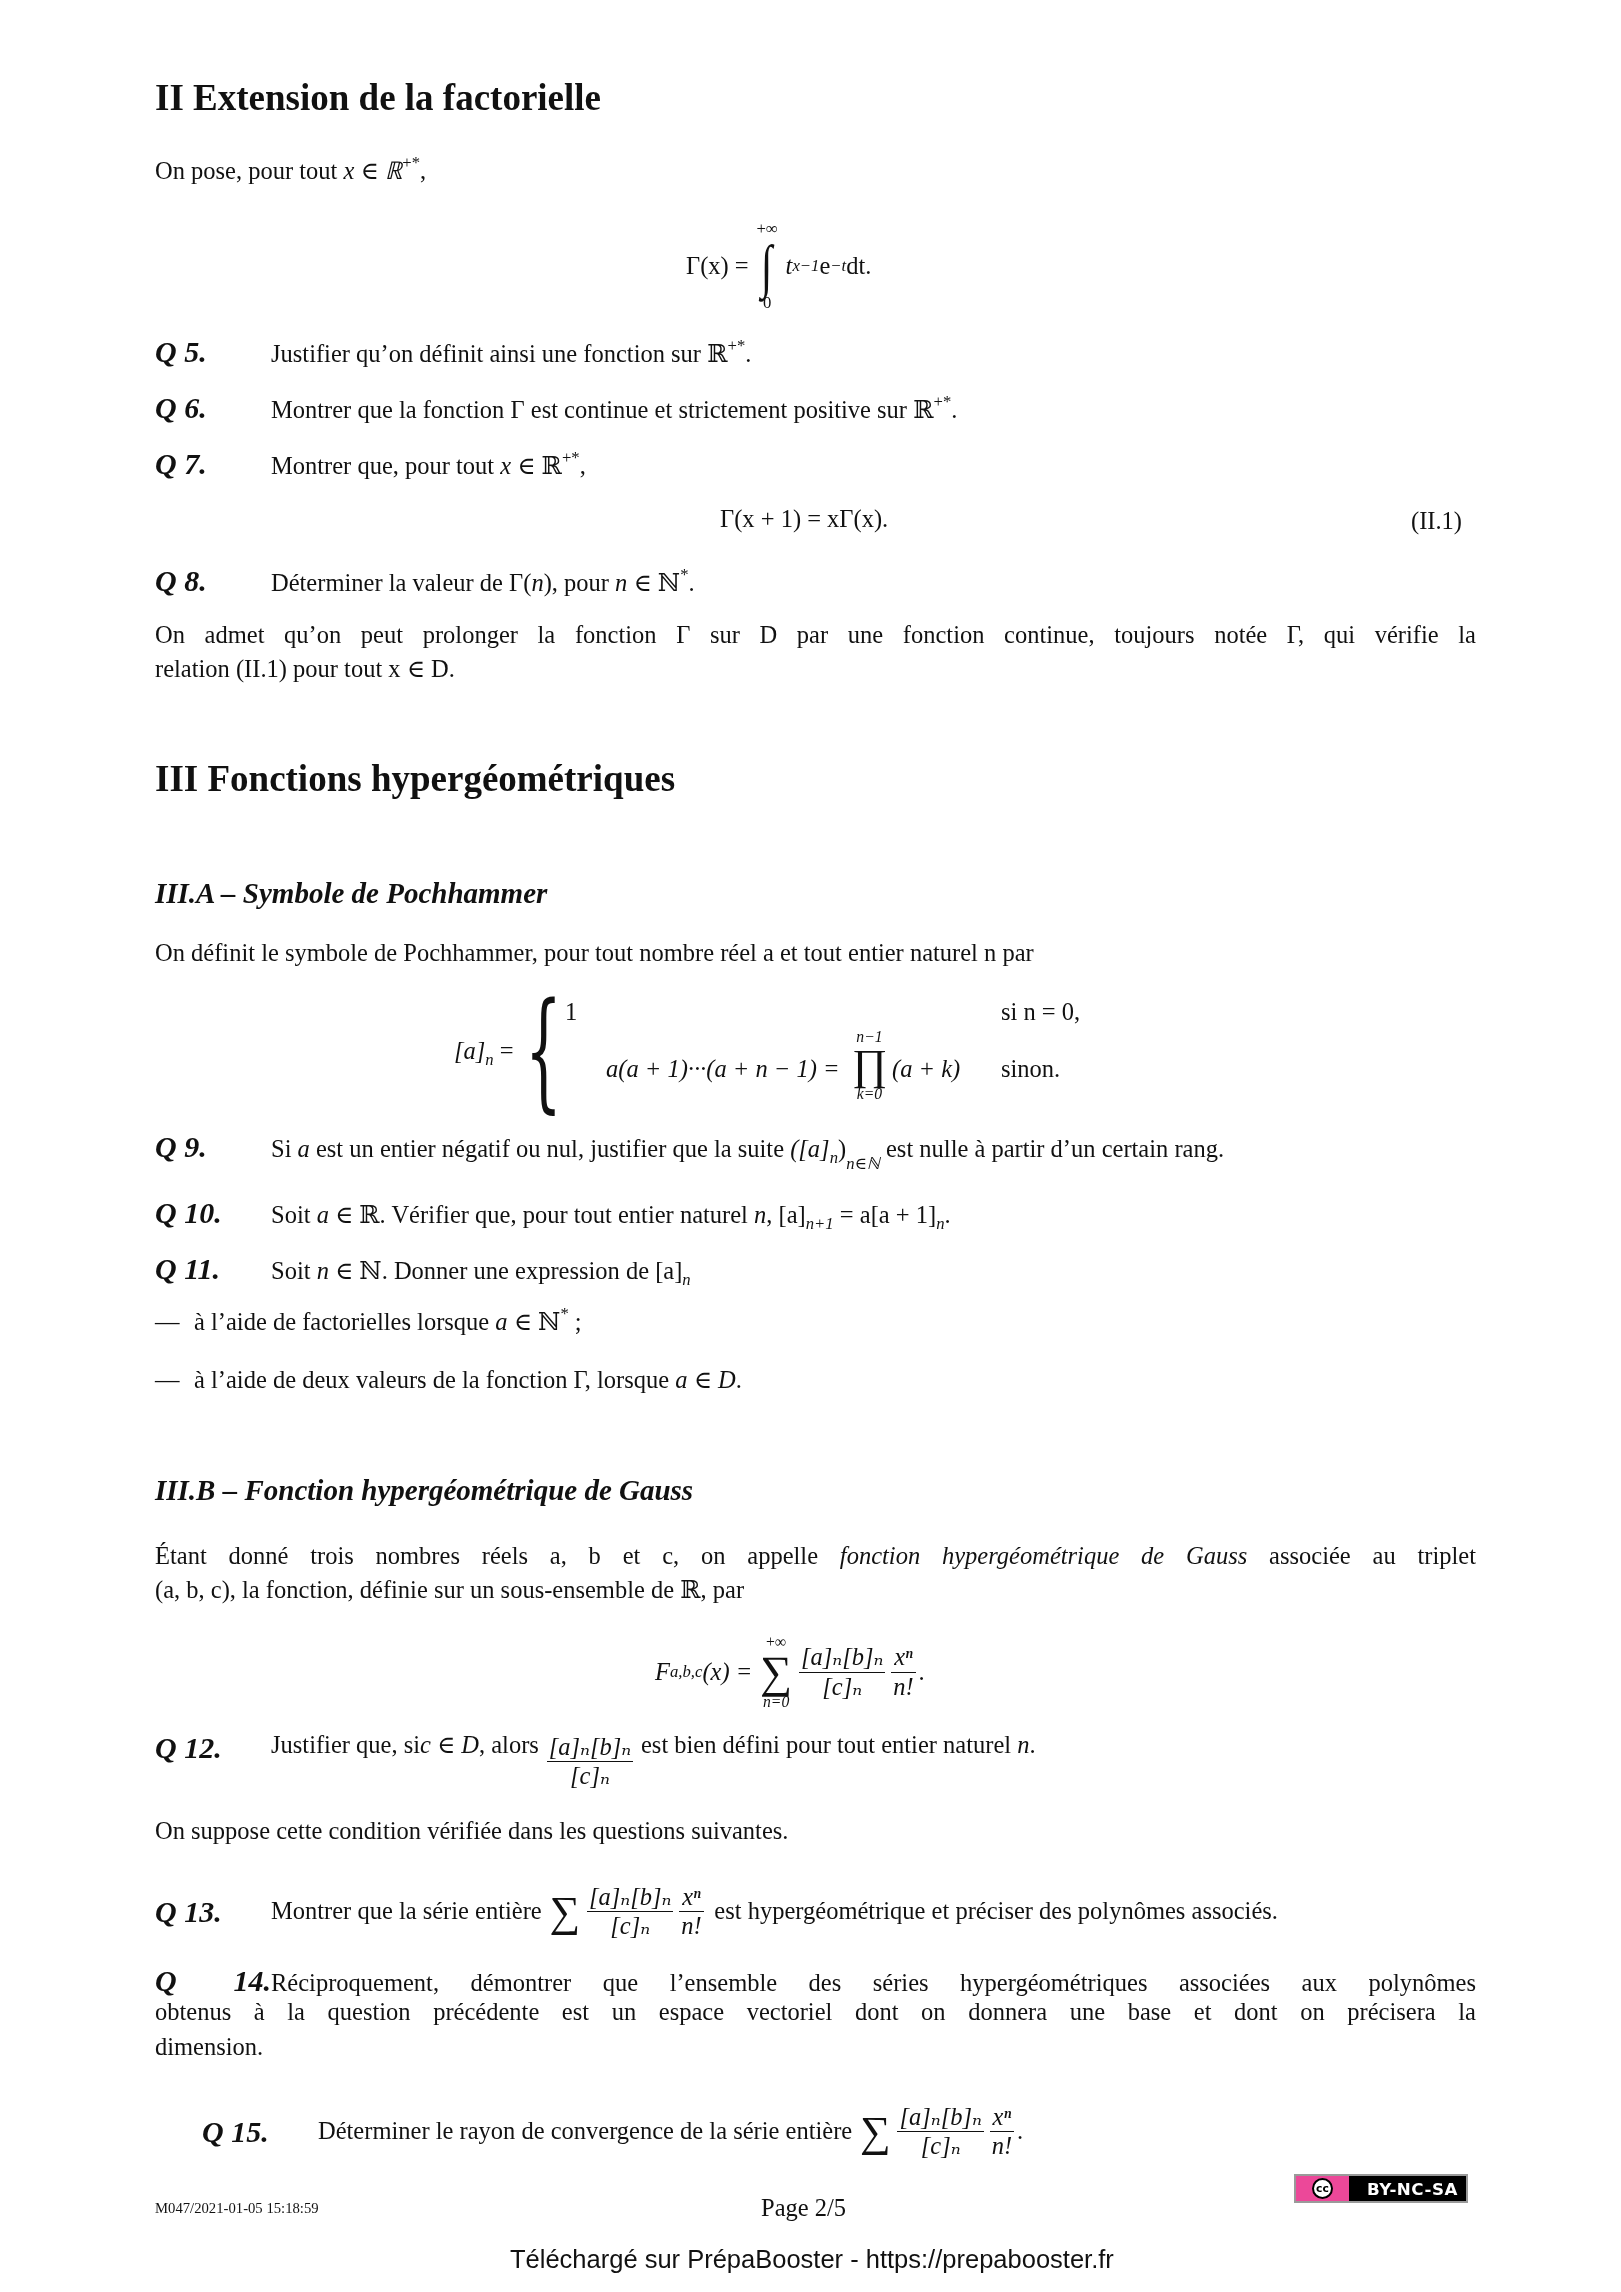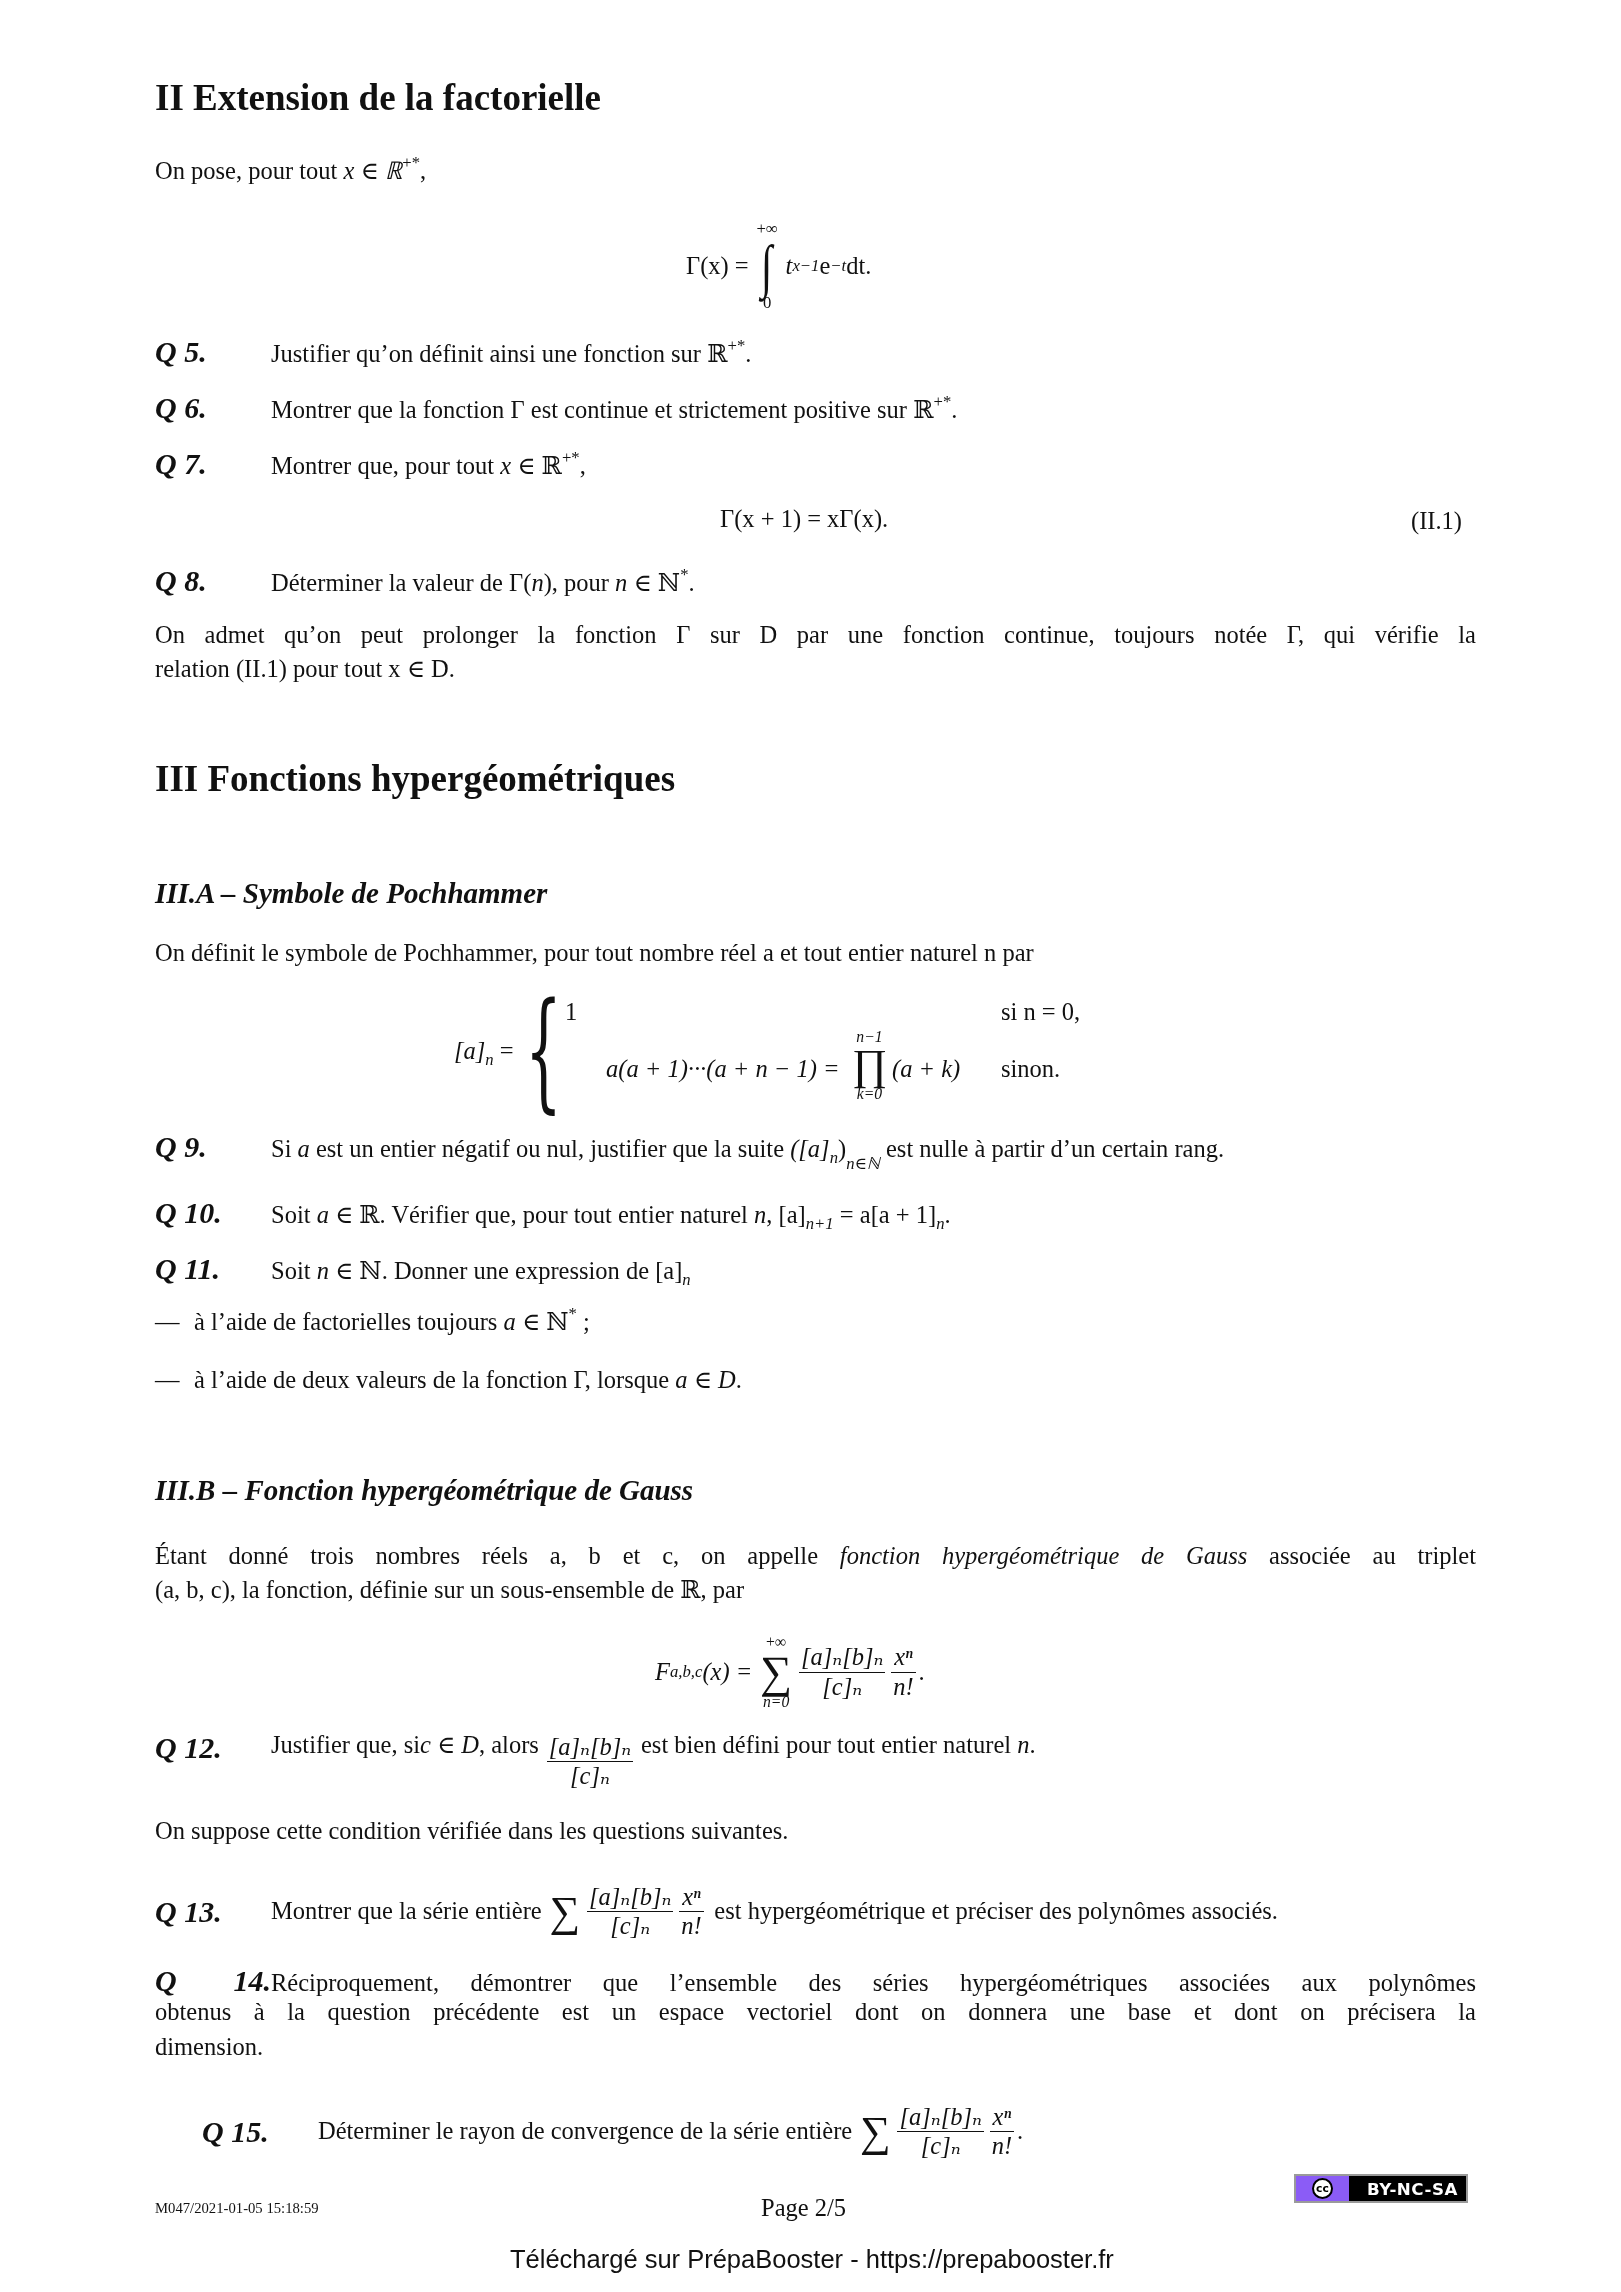--- a/index.html
+++ b/index.html
@@ -20,21 +20,21 @@
   .frac > span.num { border-bottom:1.6px solid #111; }
   .bigop { display:inline-block; vertical-align:middle; text-align:center; margin:0 3.9px; }
   .bigop .lim { display:block; font-size:15.7px; font-style:italic; line-height:1.1; }
   .bigop .op { display:block; font-size:45px; line-height:0.95; font-style:normal; }
   .eqnum { font-family:"Liberation Serif", serif; font-size:24.5px; }
   .footer-small { font-family:"Liberation Serif", serif; font-size:14.7px; }
   .footer-page { font-family:"Liberation Serif", serif; font-size:24.5px; }
   .download { font-family:"Liberation Sans", "DejaVu Sans", sans-serif; font-size:25.5px; }
   .cc-badge { position:absolute; left:1294px; top:2174px; width:174px; height:29px; border:2px solid #9a9a9a;
               background:#000; display:flex; align-items:center; box-sizing:border-box; }
-  .cc-left { width:53px; height:100%; background:#8b5cf6; display:flex; align-items:center; justify-content:center; }
+  .cc-left { width:53px; height:100%; background:#ec4899; display:flex; align-items:center; justify-content:center; }
   .cc-circle { width:21.6px; height:21.6px; border-radius:50%; background:#fff; border:2.5px solid #000;
                display:flex; align-items:center; justify-content:center; font-family:"DejaVu Sans", sans-serif;
                font-weight:bold; font-size:10.8px; color:#000; box-sizing:border-box; }
   .cc-text { color:#fff; font-family:"DejaVu Sans", "Liberation Sans", sans-serif; font-weight:bold; font-size:16.7px;
              padding-left:18px; letter-spacing:0.5px; }
 </style>
 </head>
 <body>
 
 <div class="abs h1" style="left:155px; top:76px;">II  Extension de la factorielle</div>
@@ -107,21 +107,21 @@
 
 <div class="abs txt" style="left:155px; top:1198px;">
   <span class="qnum" style="display:inline-block; width:116px;">Q 10.</span><span>Soit </span><span class="m">a</span><span> ∈ ℝ. Vérifier que, pour tout entier naturel </span><span class="m">n</span><span>, [a]</span><sub class="m">n+1</sub><span> = a[a + 1]</span><sub class="m">n</sub><span>.</span>
 </div>
 
 <div class="abs txt" style="left:155px; top:1254px;">
   <span class="qnum" style="display:inline-block; width:116px;">Q 11.</span><span>Soit </span><span class="m">n</span><span> ∈ ℕ. Donner une expression de [a]</span><sub class="m">n</sub>
 </div>
 
 <div class="abs txt" style="left:155px; top:1310px;">
-  <span style="display:inline-block; width:39px;">—</span><span>à l’aide de factorielles toujours </span><span class="m">a</span><span> ∈ ℕ</span><sup>*</sup><span> ;</span>
+  <span style="display:inline-block; width:39px;">—</span><span>à l’aide de factorielles lorsque </span><span class="m">a</span><span> ∈ ℕ</span><sup>*</sup><span> ;</span>
 </div>
 <div class="abs txt" style="left:155px; top:1368px;">
   <span style="display:inline-block; width:39px;">—</span><span>à l’aide de deux valeurs de la fonction Γ, lorsque </span><span class="m">a</span><span> ∈ </span><span class="m">D</span><span>.</span>
 </div>
 
 <div class="abs h2" style="left:155px; top:1474px;">III.B –  Fonction hypergéométrique de Gauss</div>
 
 <div class="abs txt" style="left:155px; top:1544px; width:1321px; white-space:normal; text-align:justify; text-align-last:justify;"><span>Étant donné trois nombres réels a, b et c, on appelle </span><em>fonction hypergéométrique de Gauss</em><span> associée au triplet</span></div>
 <div class="abs txt" style="left:155px; top:1578px;">(a, b, c), la fonction, définie sur un sous-ensemble de ℝ, par</div>
 

